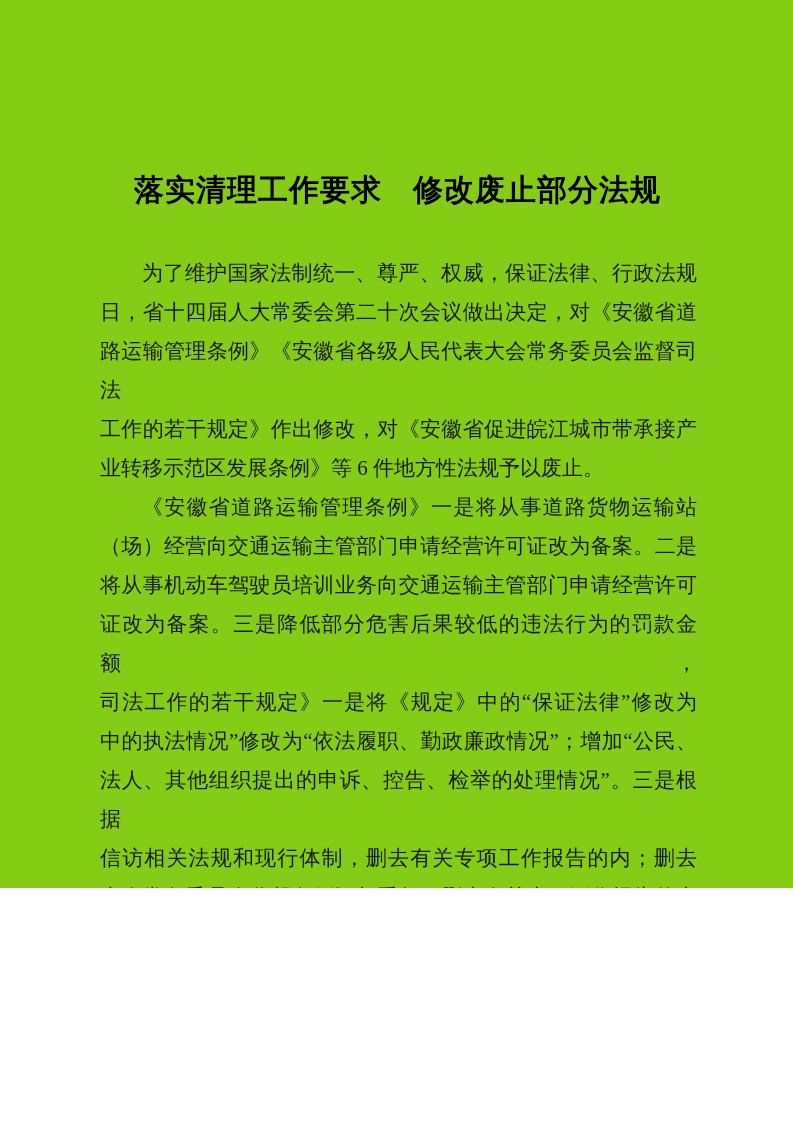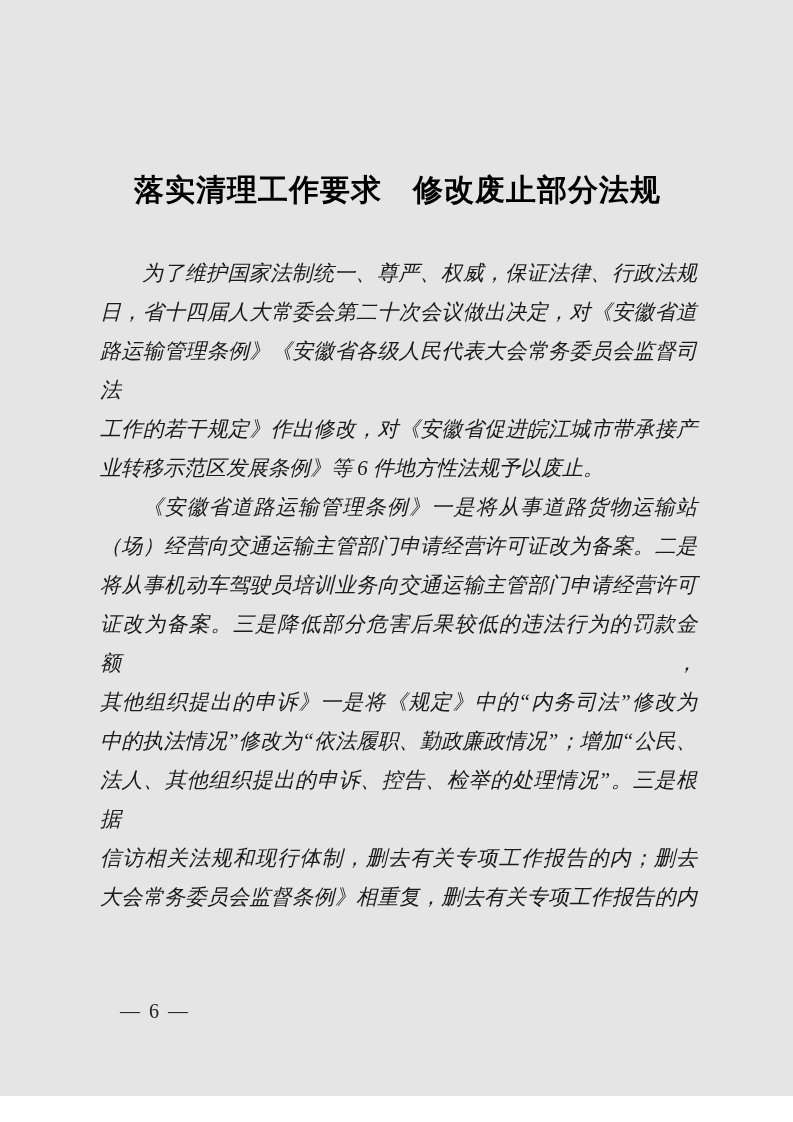--- a/index.html
+++ b/index.html
@@ -3,22 +3,22 @@
 <meta charset="utf-8">
 <style>
   html, body {
     margin: 0;
     padding: 0;
     background: #ffffff;
   }
   .page {
     position: relative;
     width: 793px;
-    height: 1096px;
-    background: #e5e5e5;
+    height: 888px;
+    background: #84cc16;
     color: #111;
     font-family: "Liberation Serif", "DejaVu Serif", serif;
     overflow: hidden;
   }
   .doc-title {
     position: absolute;
     top: 170px;
     left: 98px;
     right: 96px;
     margin: 0;
@@ -35,21 +35,20 @@
     left: 100px;
     right: 96px;
     font-size: 21px;
     line-height: 39px;
     color: #1a1a1a;
   }
   .para { margin: 0; }
   .line {
     text-align: justify;
     text-align-last: justify;
-    font-style: italic;
     -moz-text-align-last: justify;
   }
   .line.indent { text-indent: 2em; }
   .line.para-end {
     text-align-last: left;
     -moz-text-align-last: left;
   }
   .page-footer {
     position: absolute;
     top: 1000px;
@@ -74,21 +73,21 @@
       <div class="line">路运输管理条例》《安徽省各级人民代表大会常务委员会监督司法</div>
       <div class="line">工作的若干规定》作出修改，对《安徽省促进皖江城市带承接产</div>
       <div class="line para-end">业转移示范区发展条例》等 6 件地方性法规予以废止。</div>
     </div>
 
     <div class="para">
       <div class="line indent">《安徽省道路运输管理条例》一是将从事道路货物运输站</div>
       <div class="line">（场）经营向交通运输主管部门申请经营许可证改为备案。二是</div>
       <div class="line">将从事机动车驾驶员培训业务向交通运输主管部门申请经营许可</div>
       <div class="line">证改为备案。三是降低部分危害后果较低的违法行为的罚款金额，</div>
-      <div class="line">其他组织提出的申诉》一是将《规定》中的“内务司法”修改为</div>
+      <div class="line">司法工作的若干规定》一是将《规定》中的“保证法律”修改为</div>
       <div class="line">中的执法情况”修改为“依法履职、勤政廉政情况”；增加“公民、</div>
       <div class="line">法人、其他组织提出的申诉、控告、检举的处理情况”。三是根据</div>
       <div class="line">信访相关法规和现行体制，删去有关专项工作报告的内；删去</div>
       <div class="line">大会常务委员会监督条例》相重复，删去有关专项工作报告的内</div>
     </div>
 
   </div>
 
   <div class="page-footer">— 6 —</div>
 

